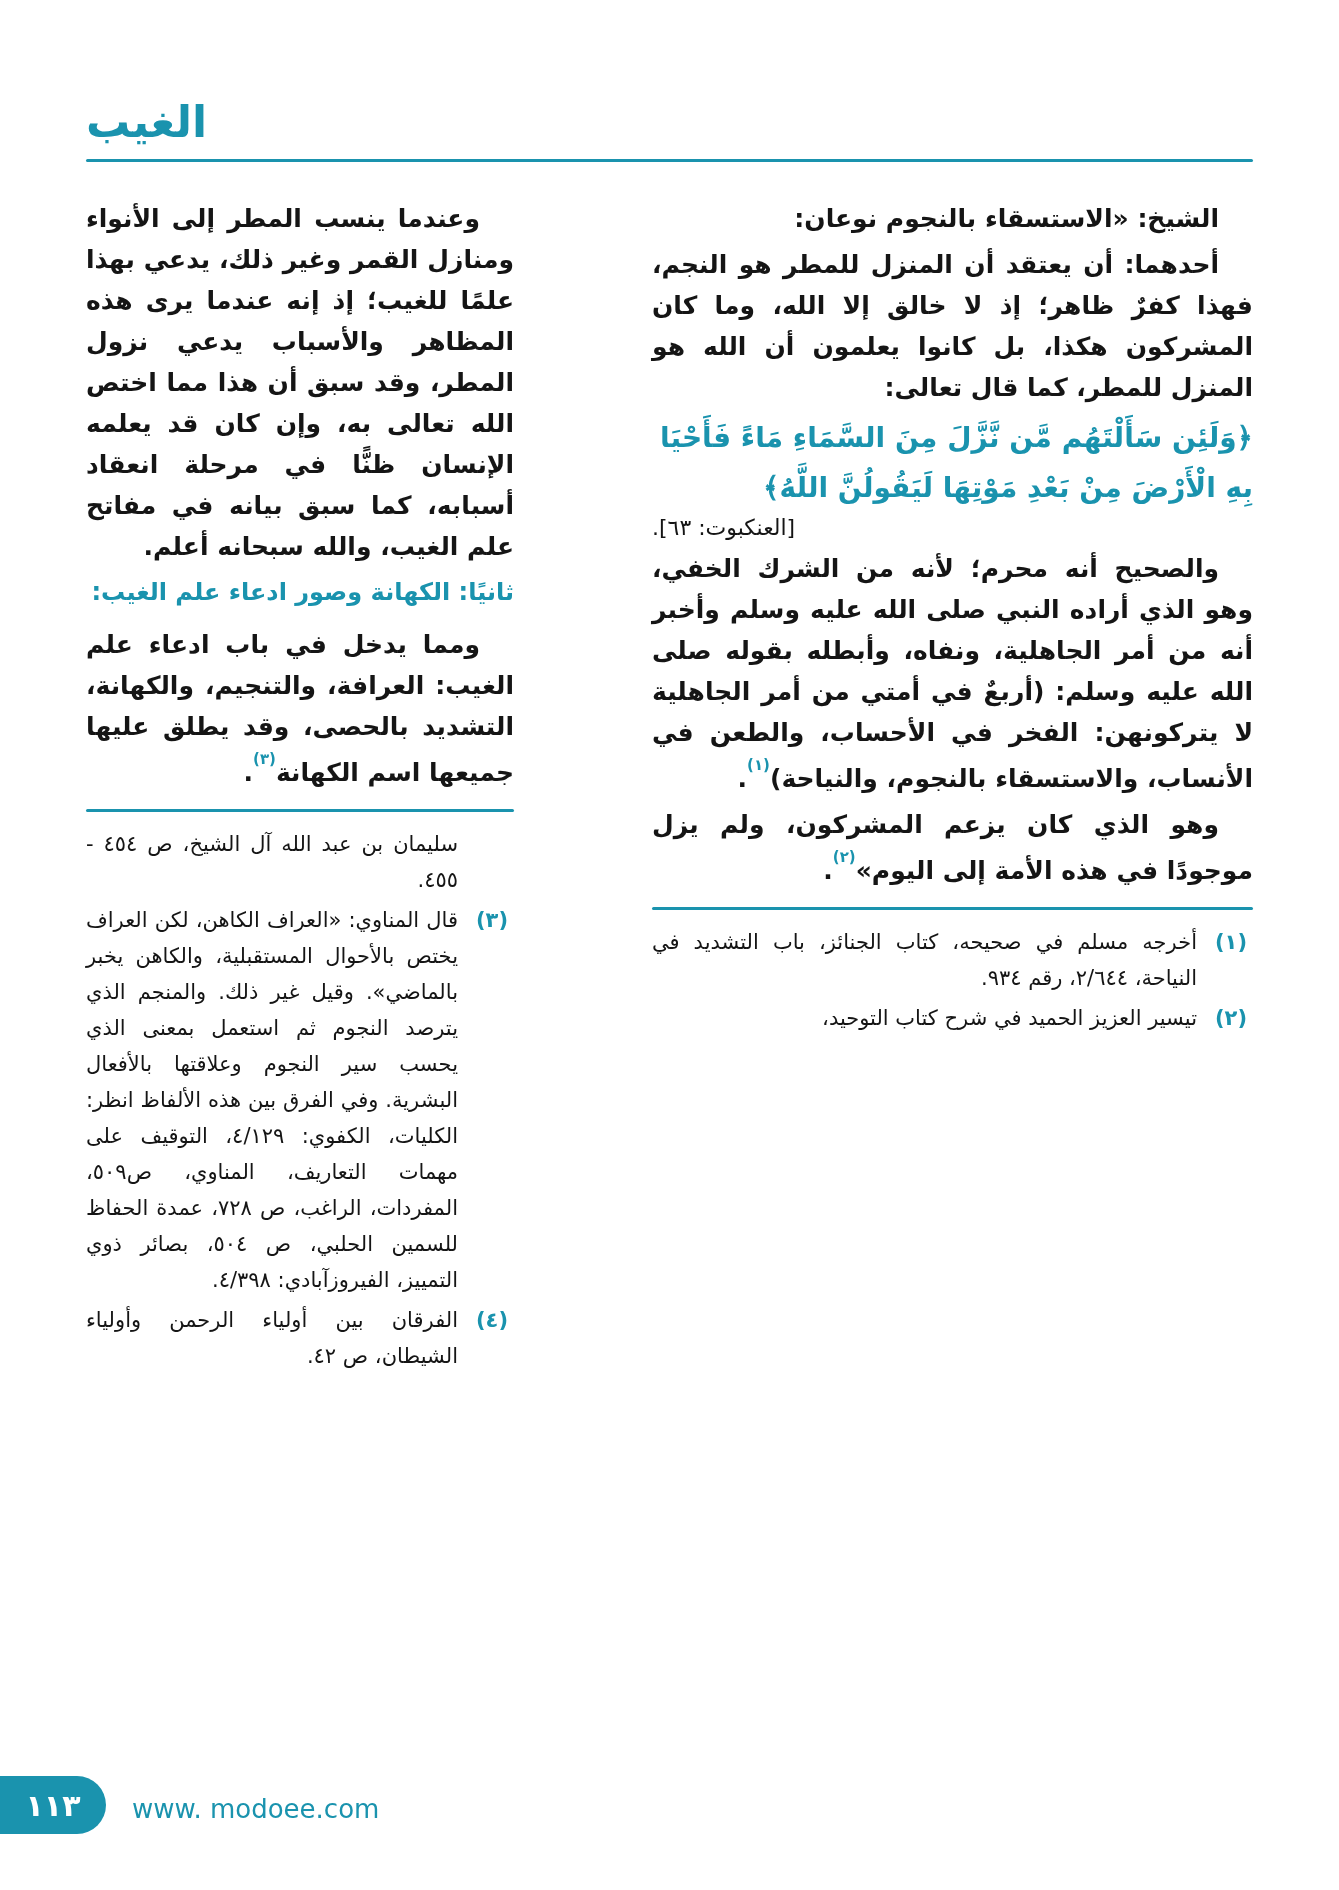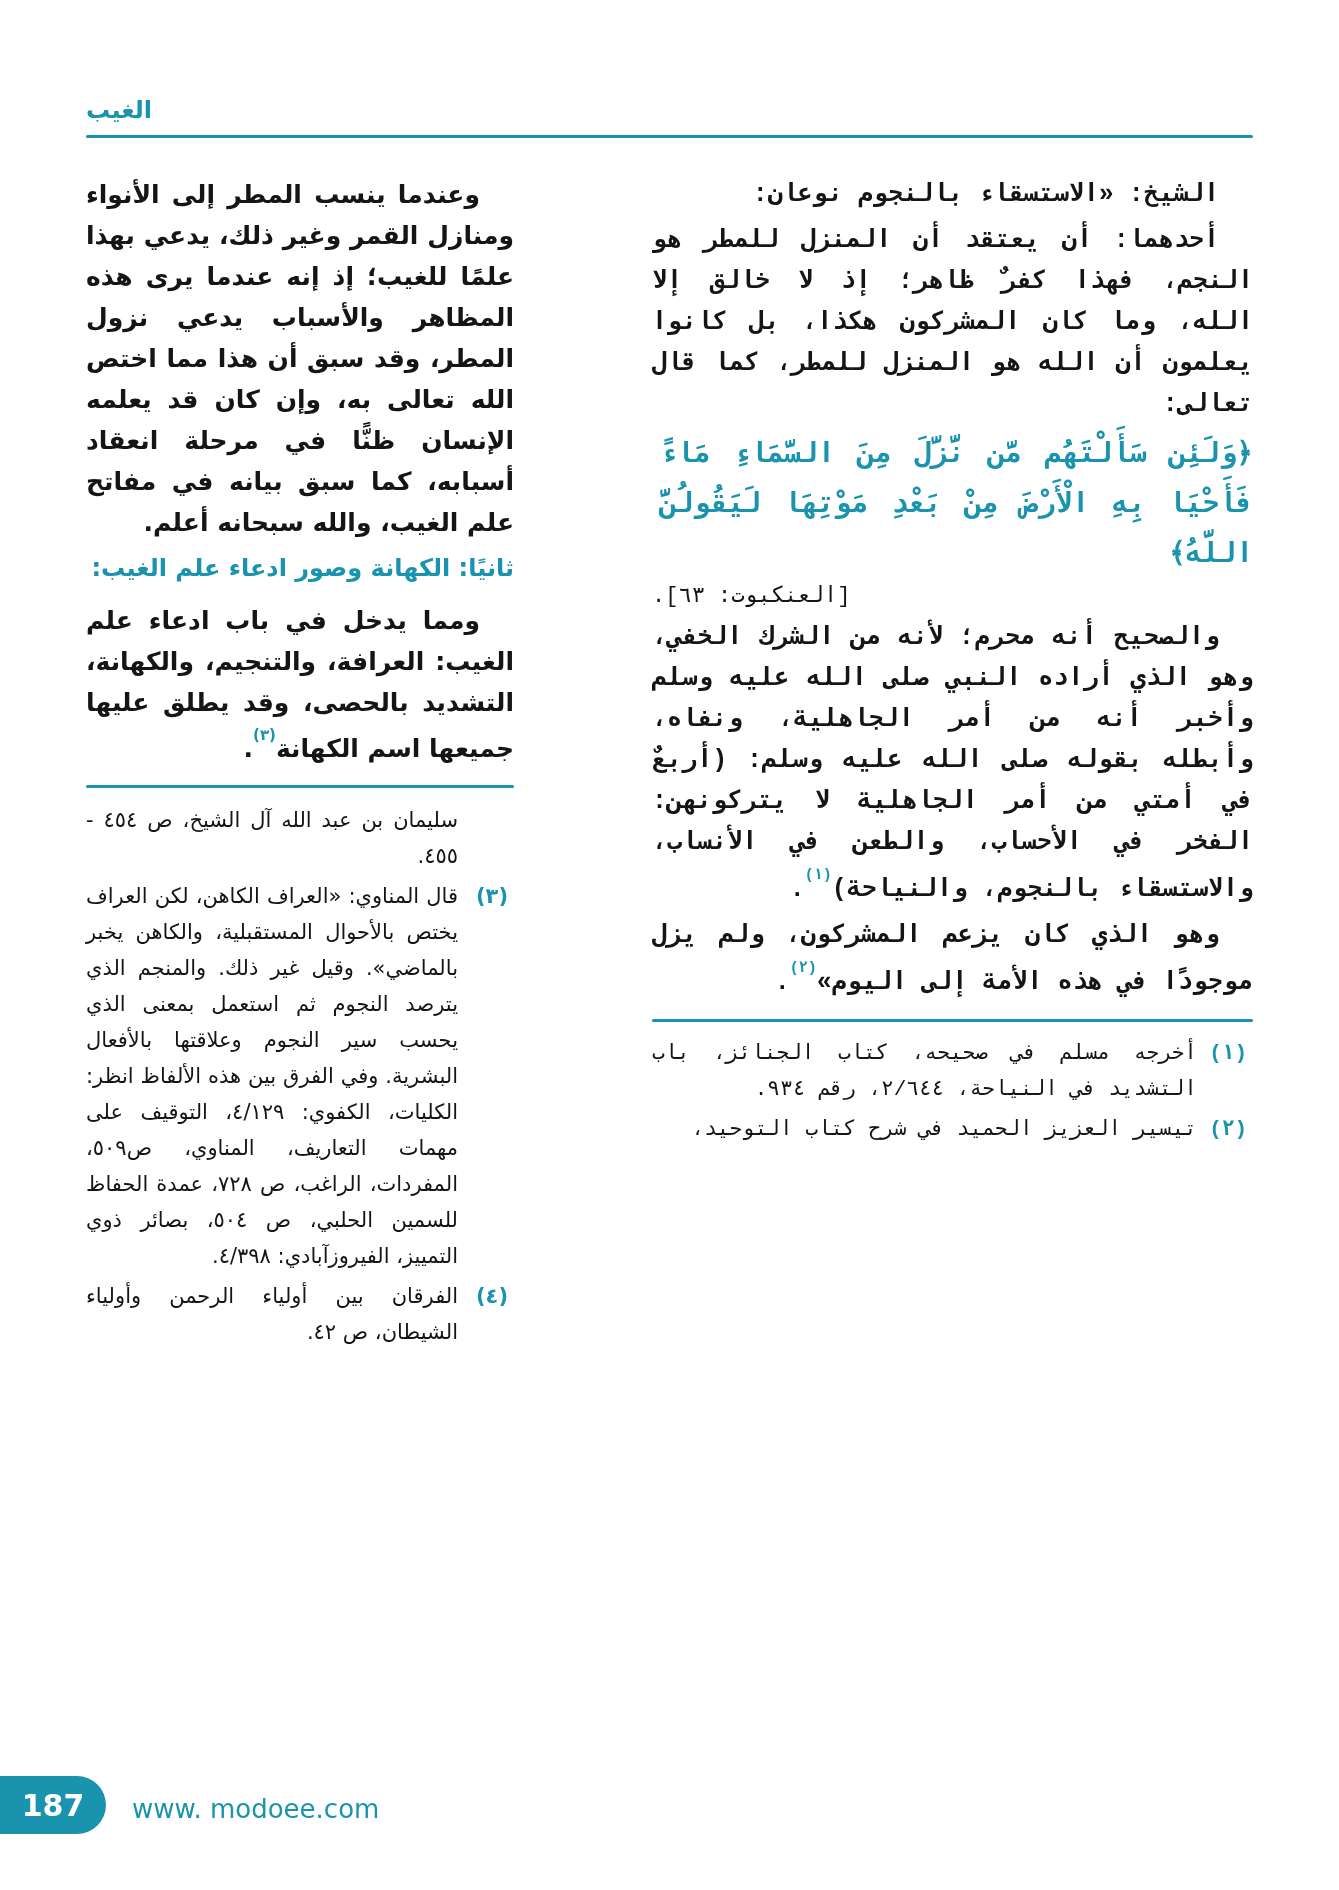--- a/index.html
+++ b/index.html
@@ -8,26 +8,26 @@
   body {
     width:1339px; height:1890px;
     position:relative; overflow:hidden;
     direction:rtl;
     color:var(--ink);
     font-family:"DejaVu Sans", sans-serif;
   }
   .page { position:absolute; inset:0; padding:96px 86px 0 86px; }
 
   
-  .header-title { color:var(--accent); font-size:24px; font-weight:700; text-align:left; line-height:1.2; }
+  .header-title { color:var(--accent); font-size:44px; font-weight:700; text-align:left; line-height:1.2; }
   .header-rule { height:3px; background:var(--accent); margin-top:10px; border-radius:2px; }
 
   
   .content { display:flex; justify-content:space-between; align-items:flex-start; margin-top:36px; }
-  .col-right { width:601px;font-family:Liberation Mono, monospace; }
+  .col-right { width:601px; }
   .col-left  { width:428px; }
 
   .para {
     font-size:25px; font-weight:700; line-height:41px;
     text-align:justify; text-indent:34px; margin-bottom:5px;
   }
   .quran {
     color:var(--accent); font-size:28px; font-weight:700; line-height:50px;
     text-align:justify; margin:4px 0 2px 8px;
   }
@@ -108,15 +108,15 @@
       <div class="footnote">
         <span class="fn-num">(٤)</span>
         <span class="fn-text">الفرقان بين أولياء الرحمن وأولياء الشيطان، ص ٤٢.</span>
       </div>
     </div>
 
   </div>
 </div>
 
 <div class="page-tab">
-  <span>187</span>
+  <span>١١٣</span>
 </div>
 <div class="website">www. modoee.com</div>
 
 </body></html>

